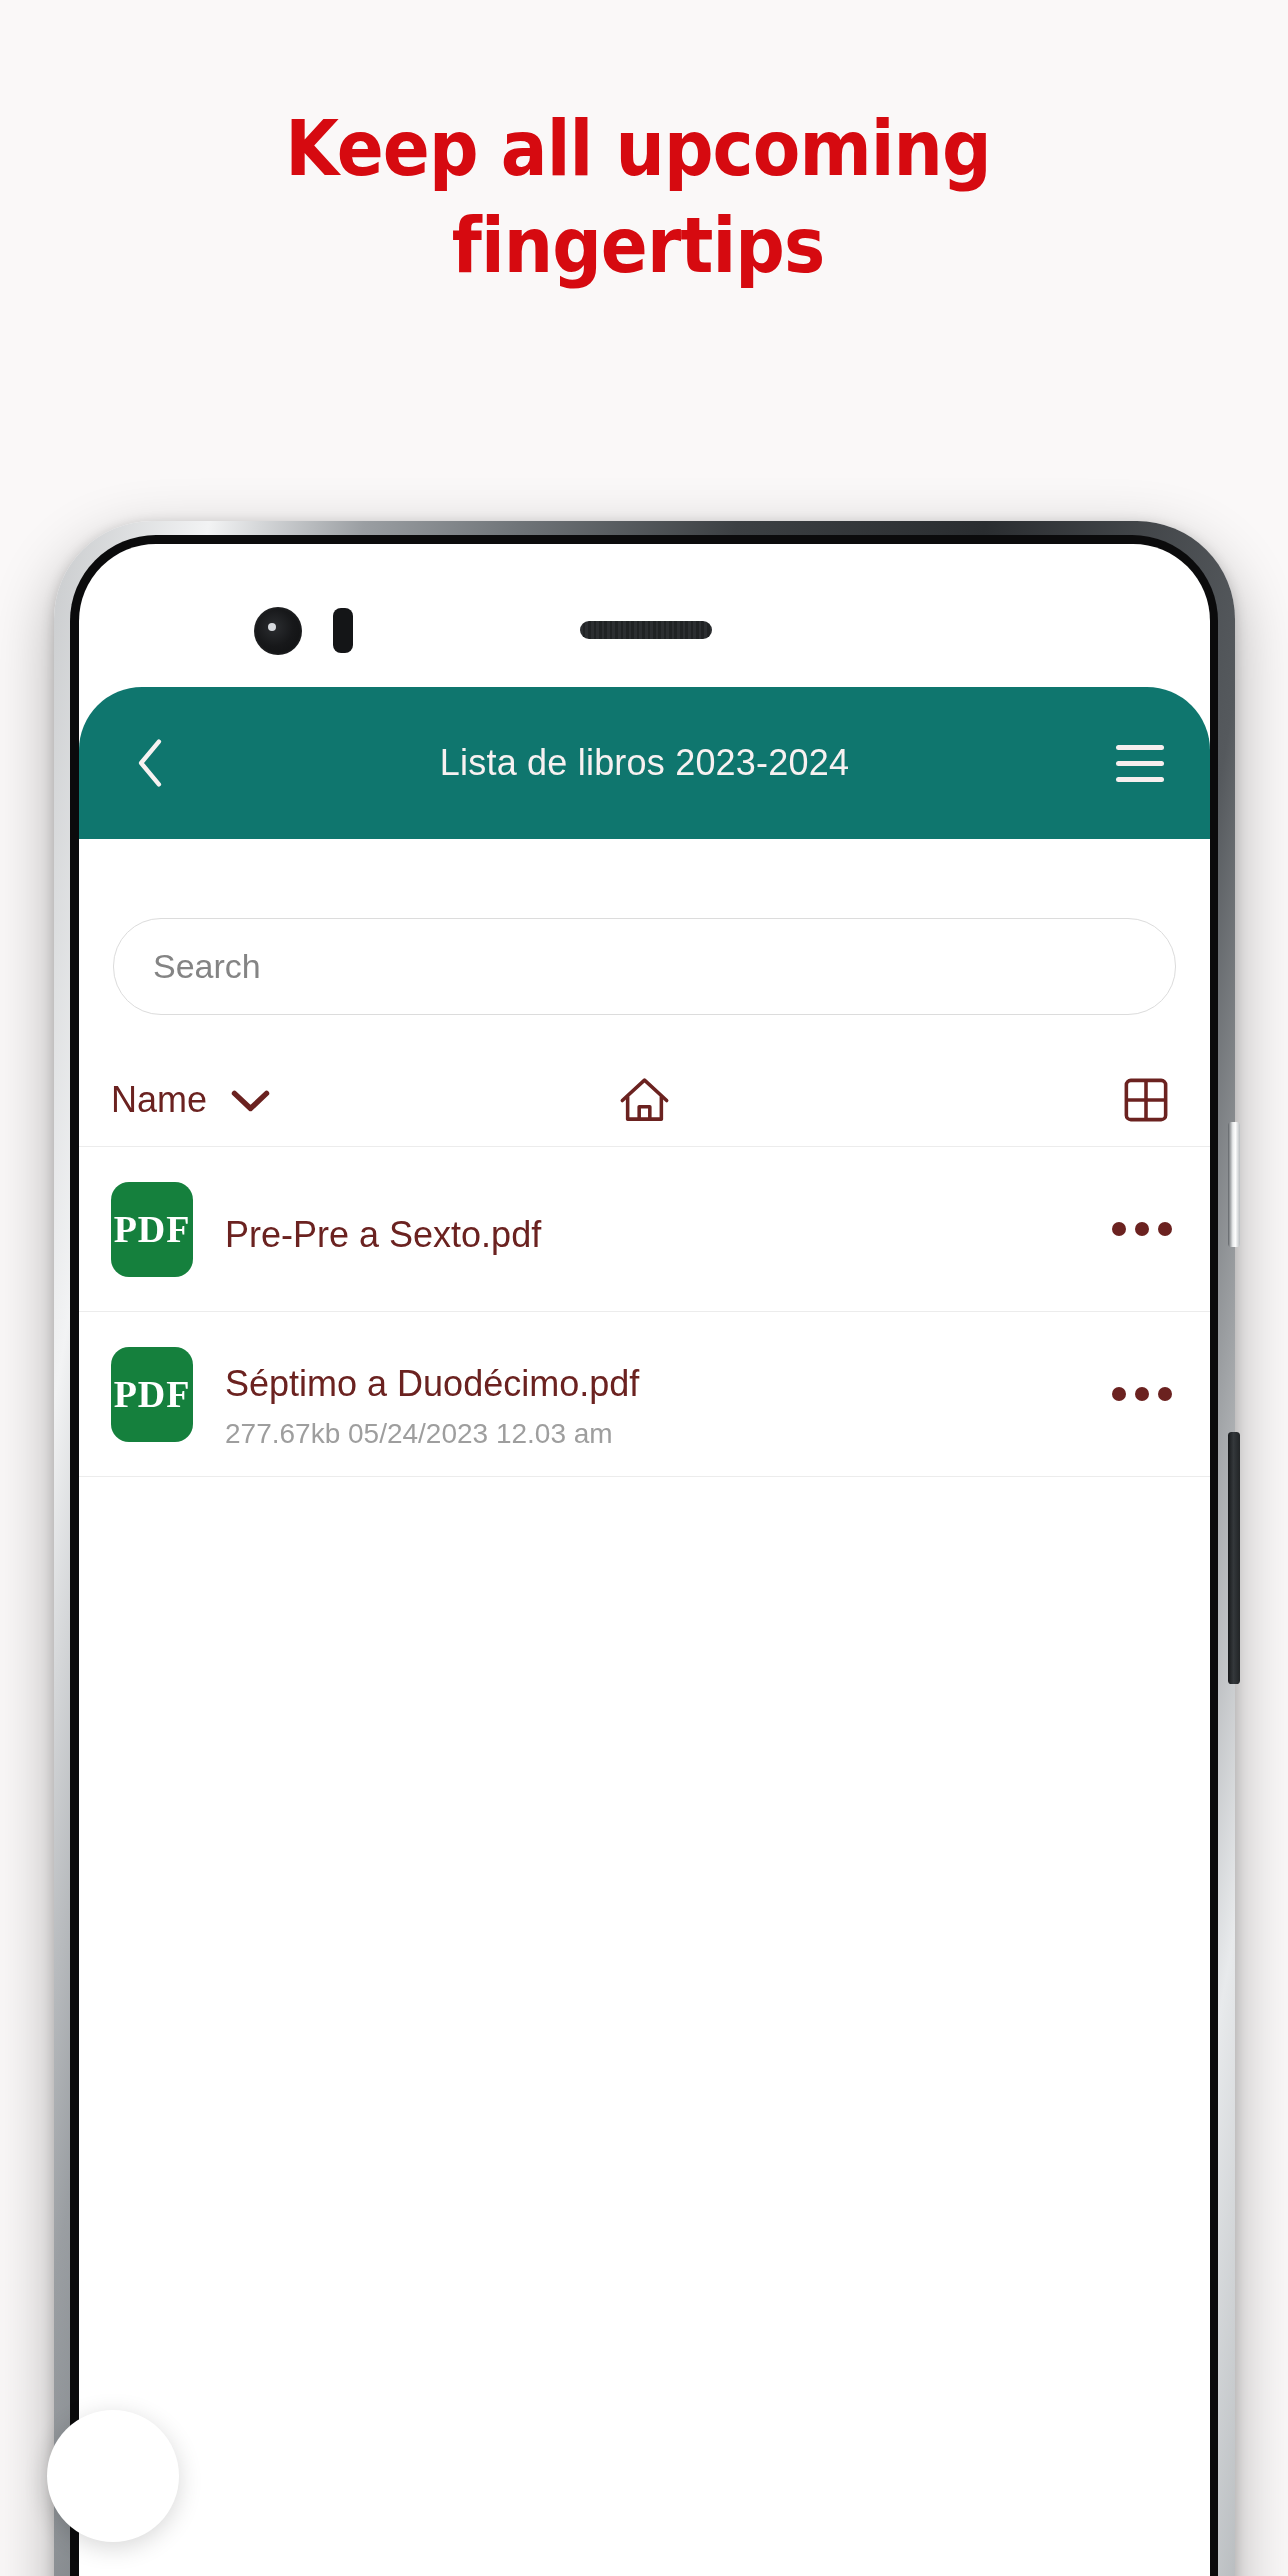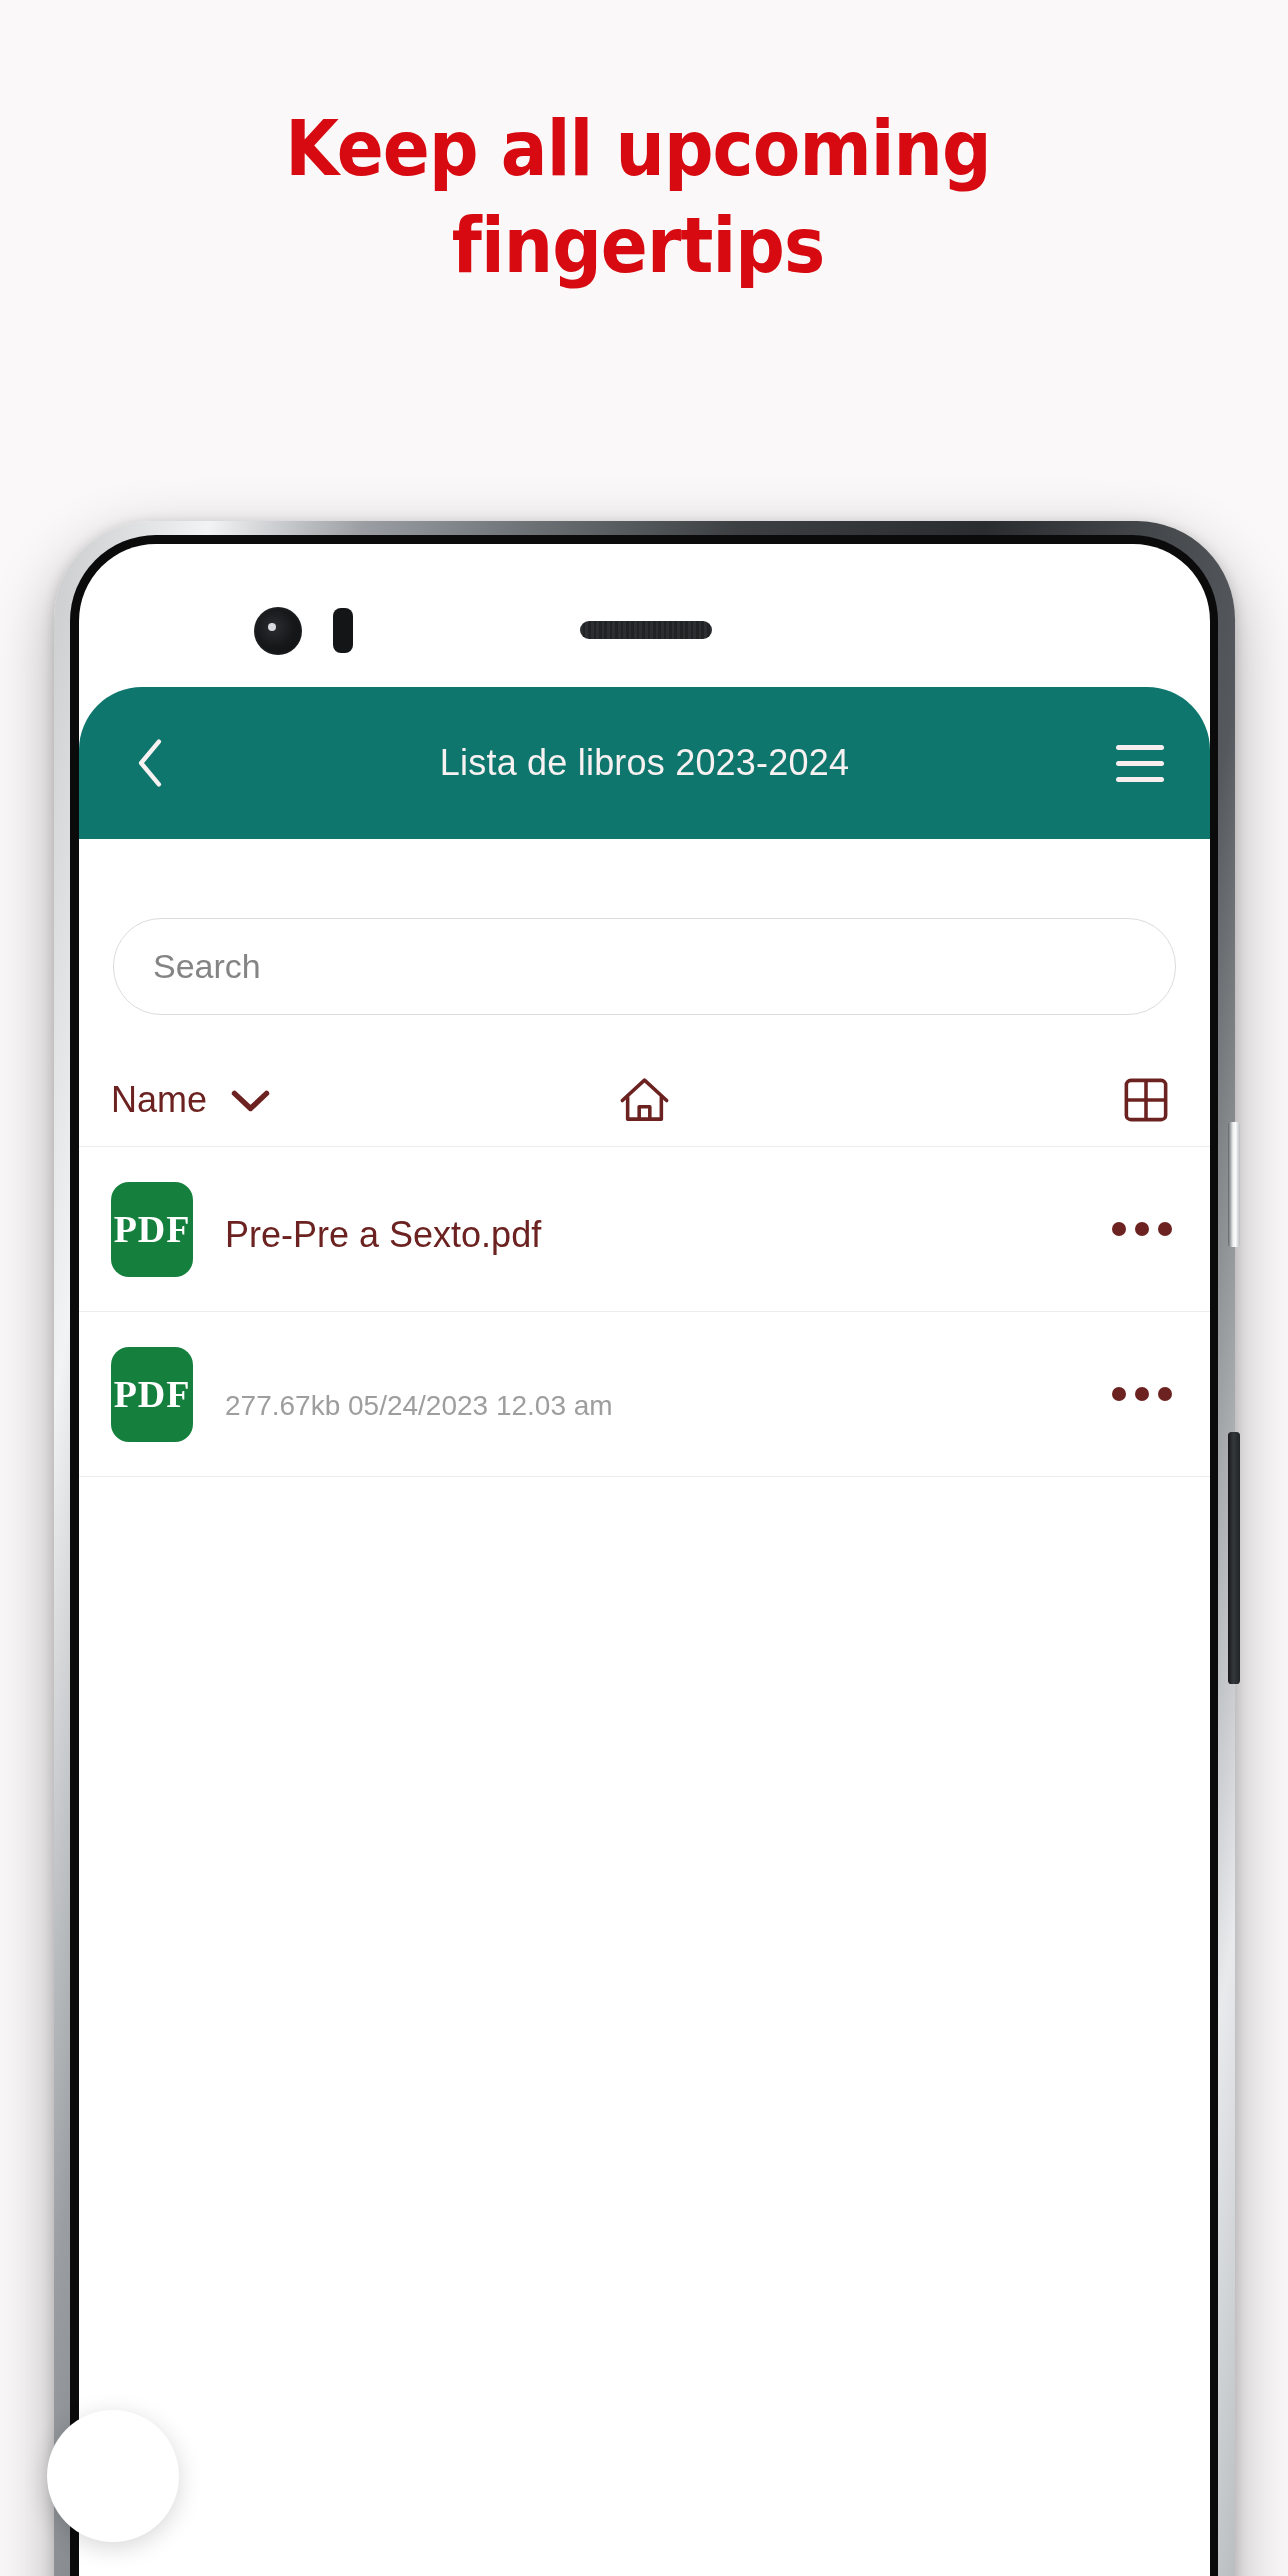--- a/index.html
+++ b/index.html
@@ -394,20 +394,21 @@
           <div class="row-more">
             <i></i>
               <i></i>
               <i></i>
           </div>
         </div>
 
         <div class="file-row">
           <div class="pdf-badge">PDF</div>
           <div class="file-meta">
+            <div class="file-name">Séptimo a Duodécimo.pdf</div>
             <div class="file-sub">277.67kb 05/24/2023 12.03 am</div>
           </div>
           <div class="row-more">
             <i></i>
               <i></i>
               <i></i>
           </div>
         </div>
 
       </div>

